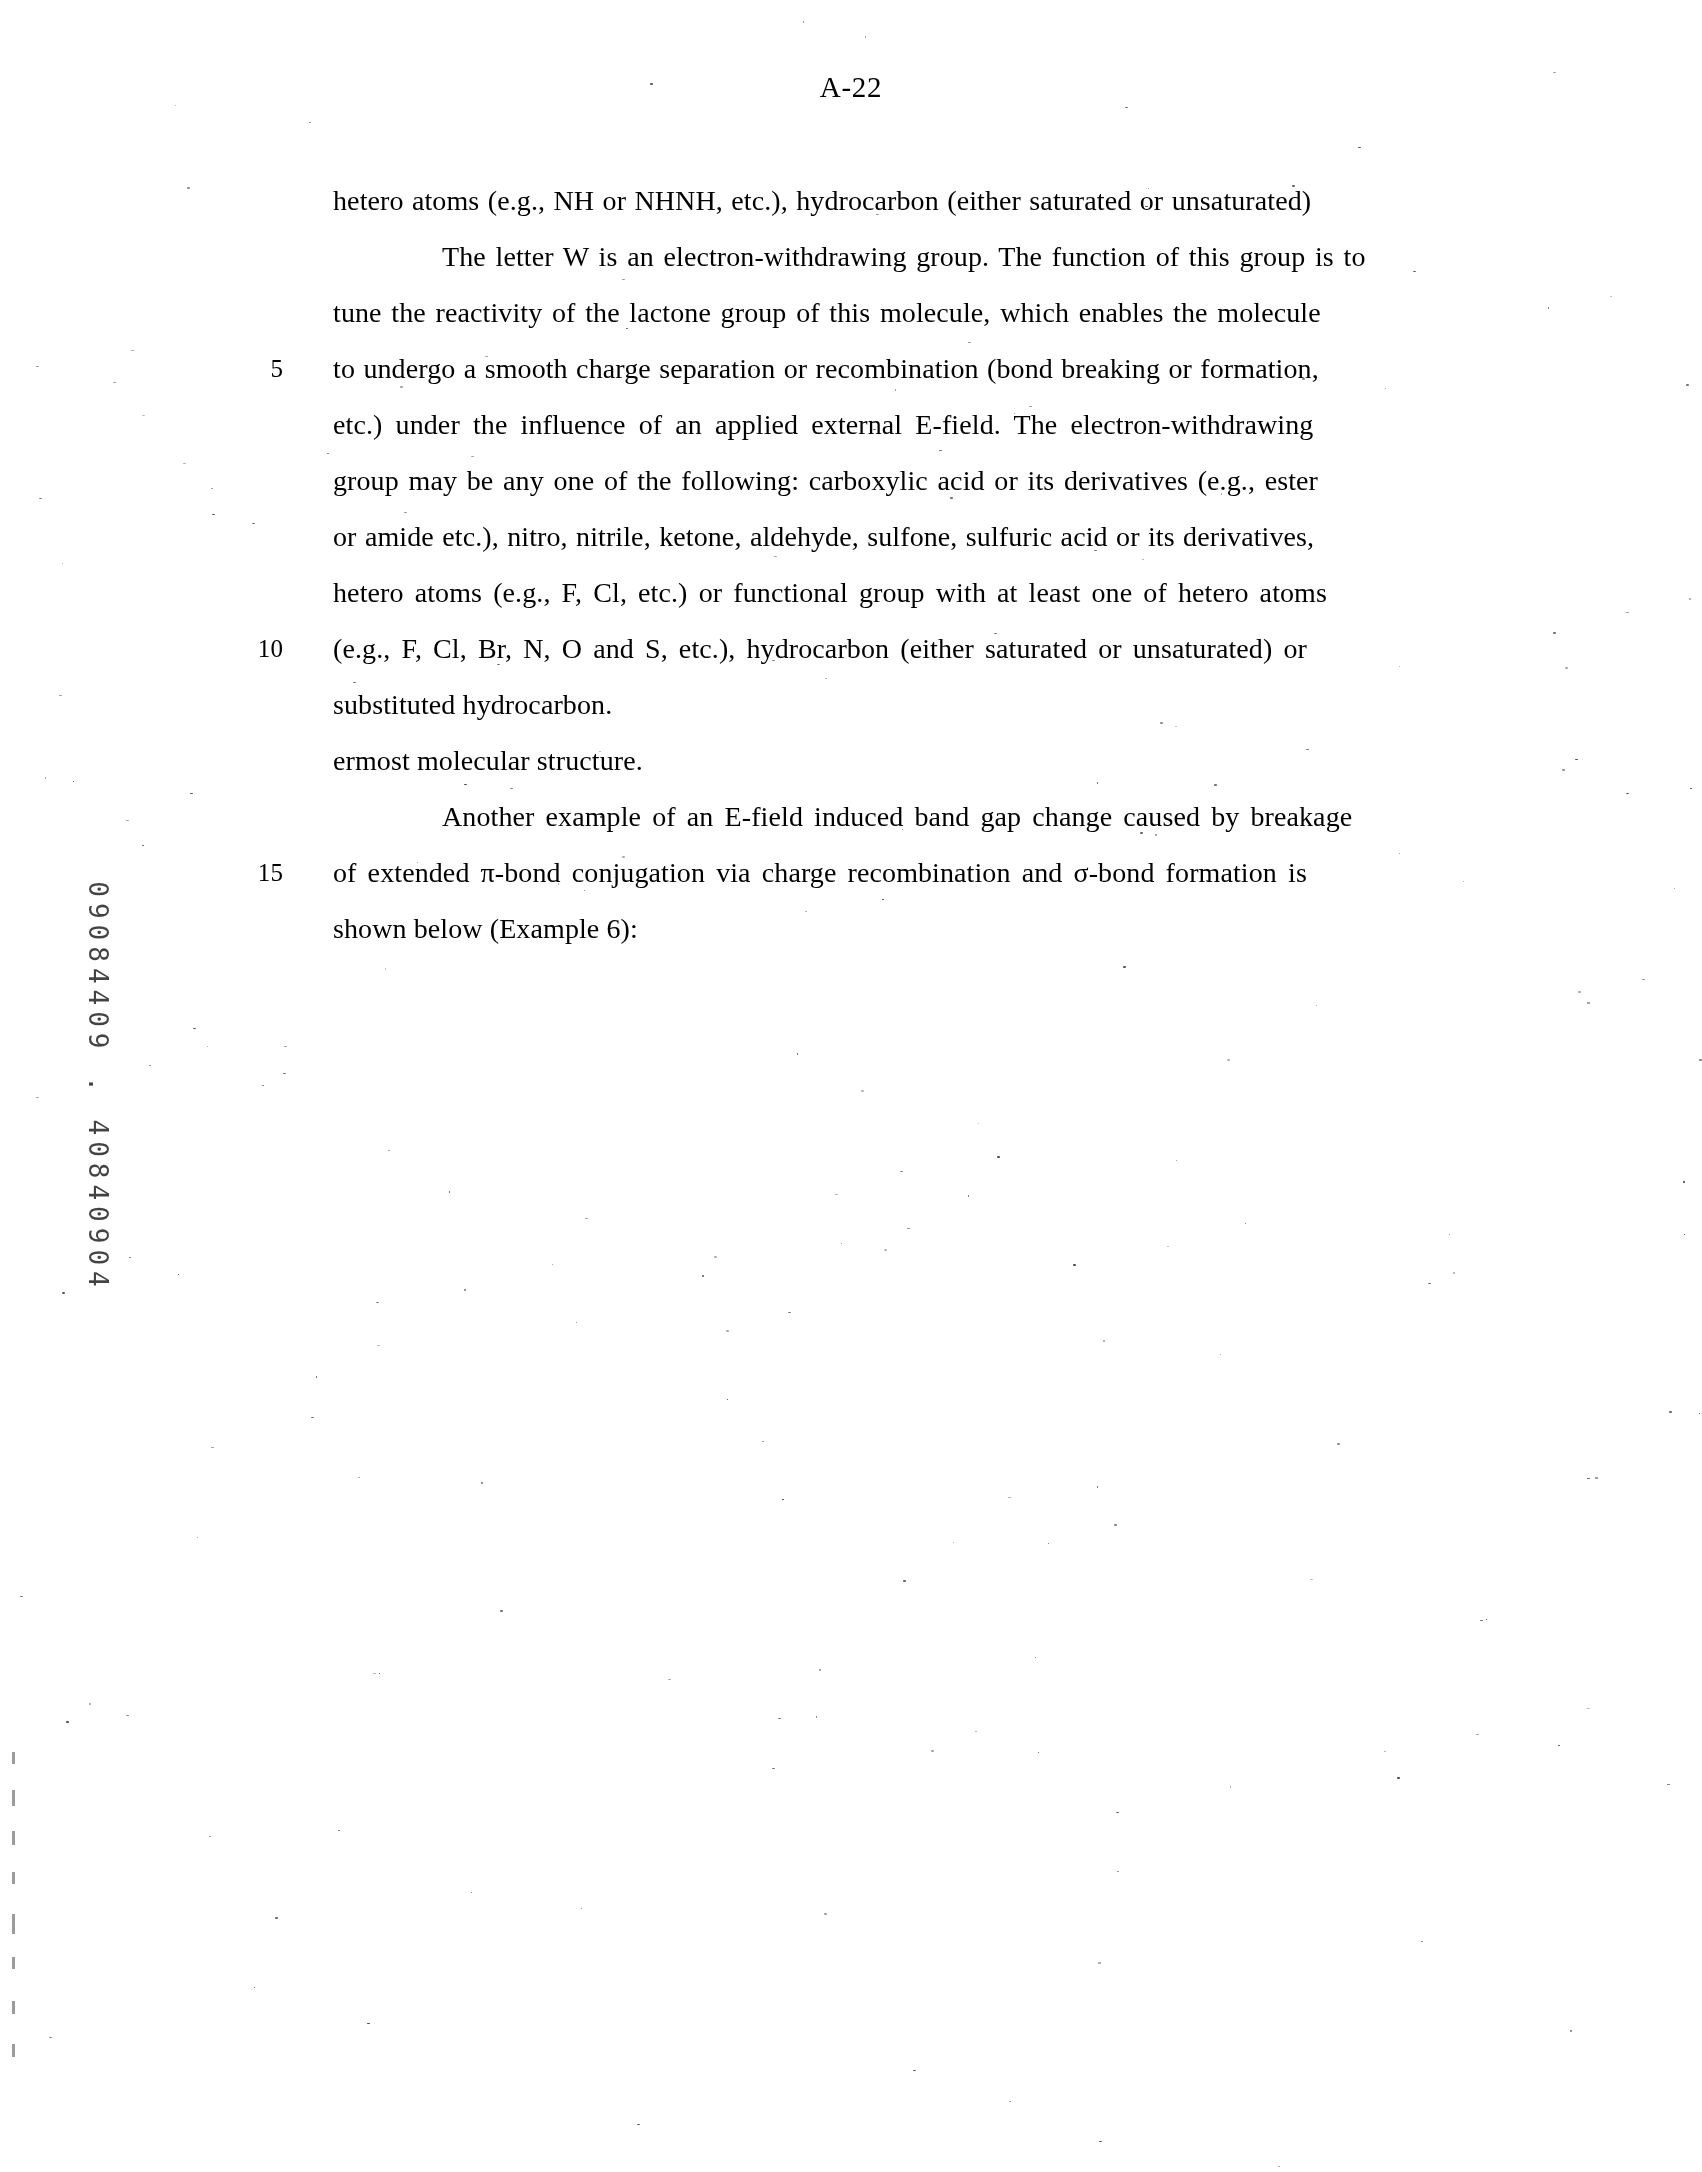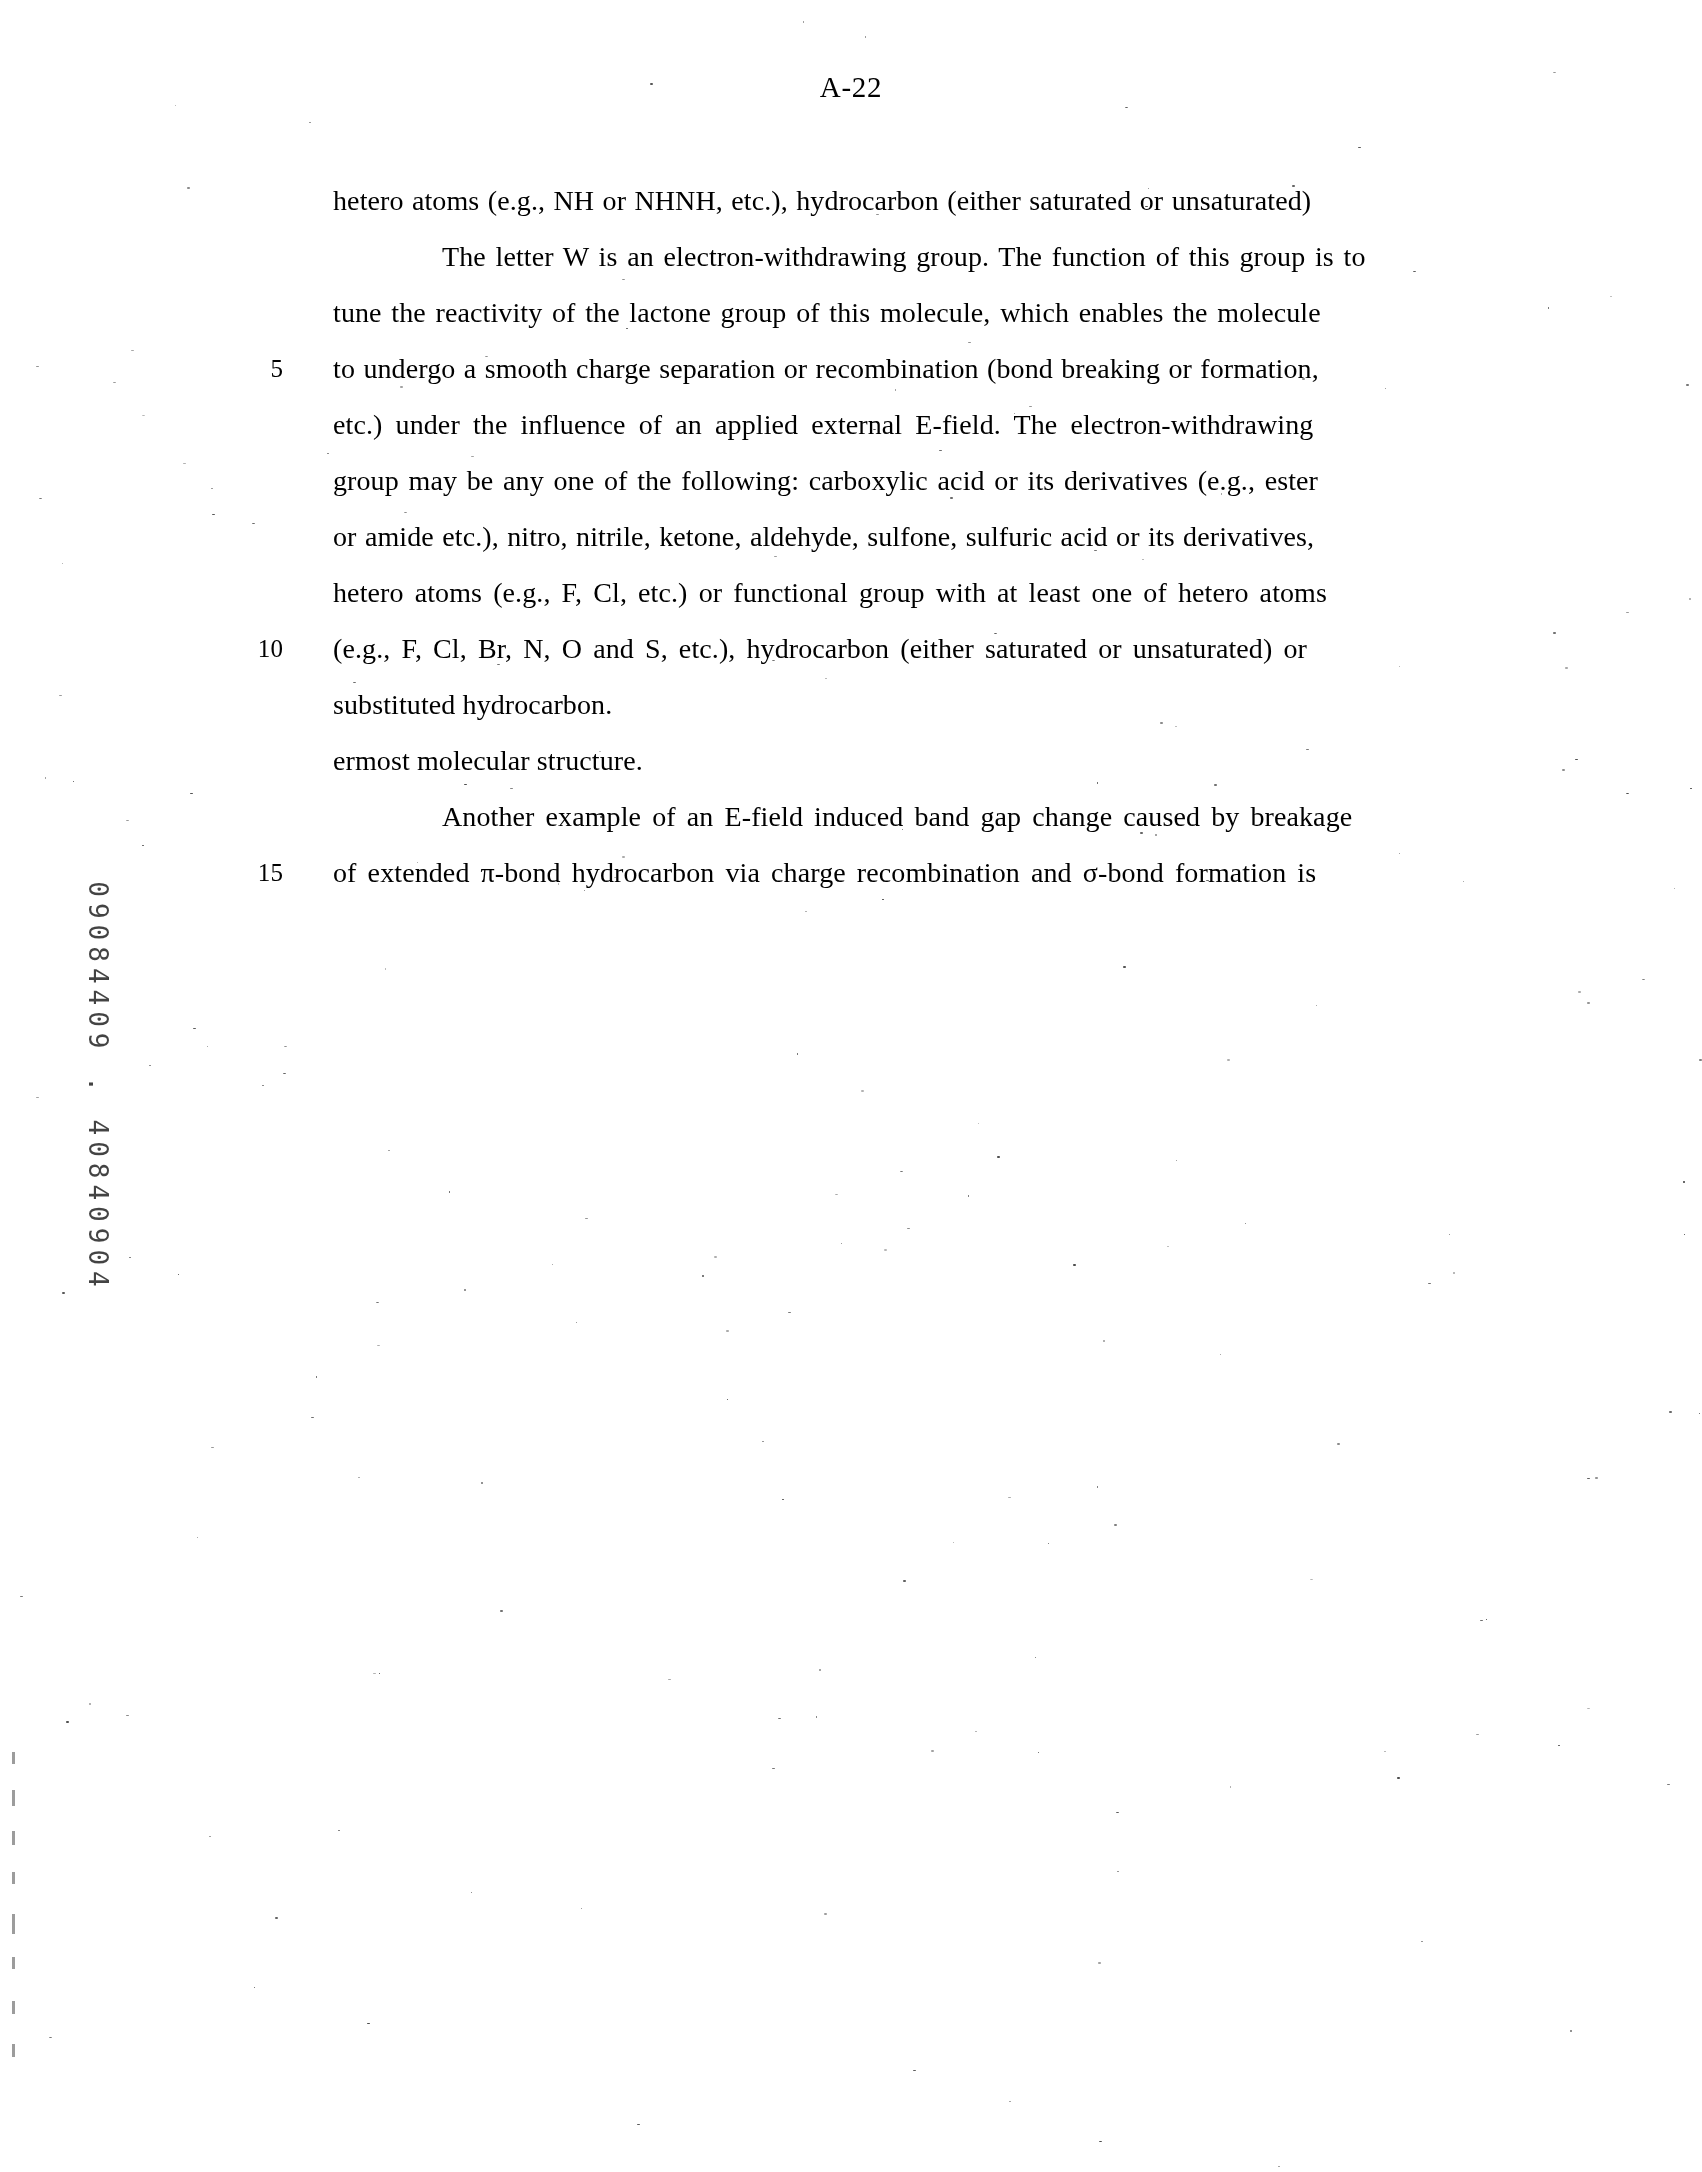--- a/index.html
+++ b/index.html
@@ -176,21 +176,22 @@
       <div class="text-line j2"><span class="line-text">tune the reactivity of the lactone group of this molecule, which enables the molecule</span></div>
       <div class="text-line j1"><span class="line-number">5</span><span class="line-text">to undergo a smooth charge separation or recombination (bond breaking or formation,</span></div>
       <div class="text-line j4"><span class="line-text">etc.) under the influence of an applied external E-field. The electron-withdrawing</span></div>
       <div class="text-line j2"><span class="line-text">group may be any one of the following: carboxylic acid or its derivatives (e.g., ester</span></div>
       <div class="text-line j1"><span class="line-text">or amide etc.), nitro, nitrile, ketone, aldehyde, sulfone, sulfuric acid or its derivatives,</span></div>
       <div class="text-line j3"><span class="line-text">hetero atoms (e.g., F, Cl, etc.) or functional group with at least one of hetero atoms</span></div>
       <div class="text-line j3"><span class="line-number">10</span><span class="line-text">(e.g., F, Cl, Br, N, O and S, etc.), hydrocarbon (either saturated or unsaturated) or</span></div>
       <div class="text-line j0"><span class="line-text">substituted hydrocarbon.</span></div>
       <div class="text-line j0"><span class="line-text">ermost molecular structure.</span></div>
       <div class="text-line j3 indent"><span class="line-text">Another example of an E-field induced band gap change caused by breakage</span></div>
-      <div class="text-line j3"><span class="line-number">15</span><span class="line-text">of extended π-bond hydrocarbon via charge recombination and σ-bond formation is</span></div>
+      <div class="text-line j3"><span class="line-number">15</span><span class="line-text">of extended π-bond conjugation via charge recombination and σ-bond formation is</span></div>
+      <div class="text-line j0"><span class="line-text">shown below (Example 6):</span></div>
     </div>
 
   <div class="speckle-layer">
       <span class="speckle" style="width: 2px; height: 2px; left: 819px; top: 1669px; opacity: 0.5;"></span>
       <span class="speckle" style="width: 2px; height: 2px; left: 1683px; top: 1181px; opacity: 0.84;"></span>
       <span class="speckle" style="width: 2.6px; height: 2px; left: 1098px; top: 1962px; opacity: 0.44;"></span>
       <span class="speckle" style="width: 1.3px; height: 2px; left: 558px; top: 883px; opacity: 0.43;"></span>
       <span class="speckle" style="width: 2px; height: 2px; left: 1689px; top: 598px; opacity: 0.43;"></span>
       <span class="speckle" style="width: 2px; height: 0.7px; left: 1690px; top: 788px; opacity: 0.84;"></span>
       <span class="speckle" style="width: 1.3px; height: 2px; left: 1548px; top: 307px; opacity: 0.8;"></span>

